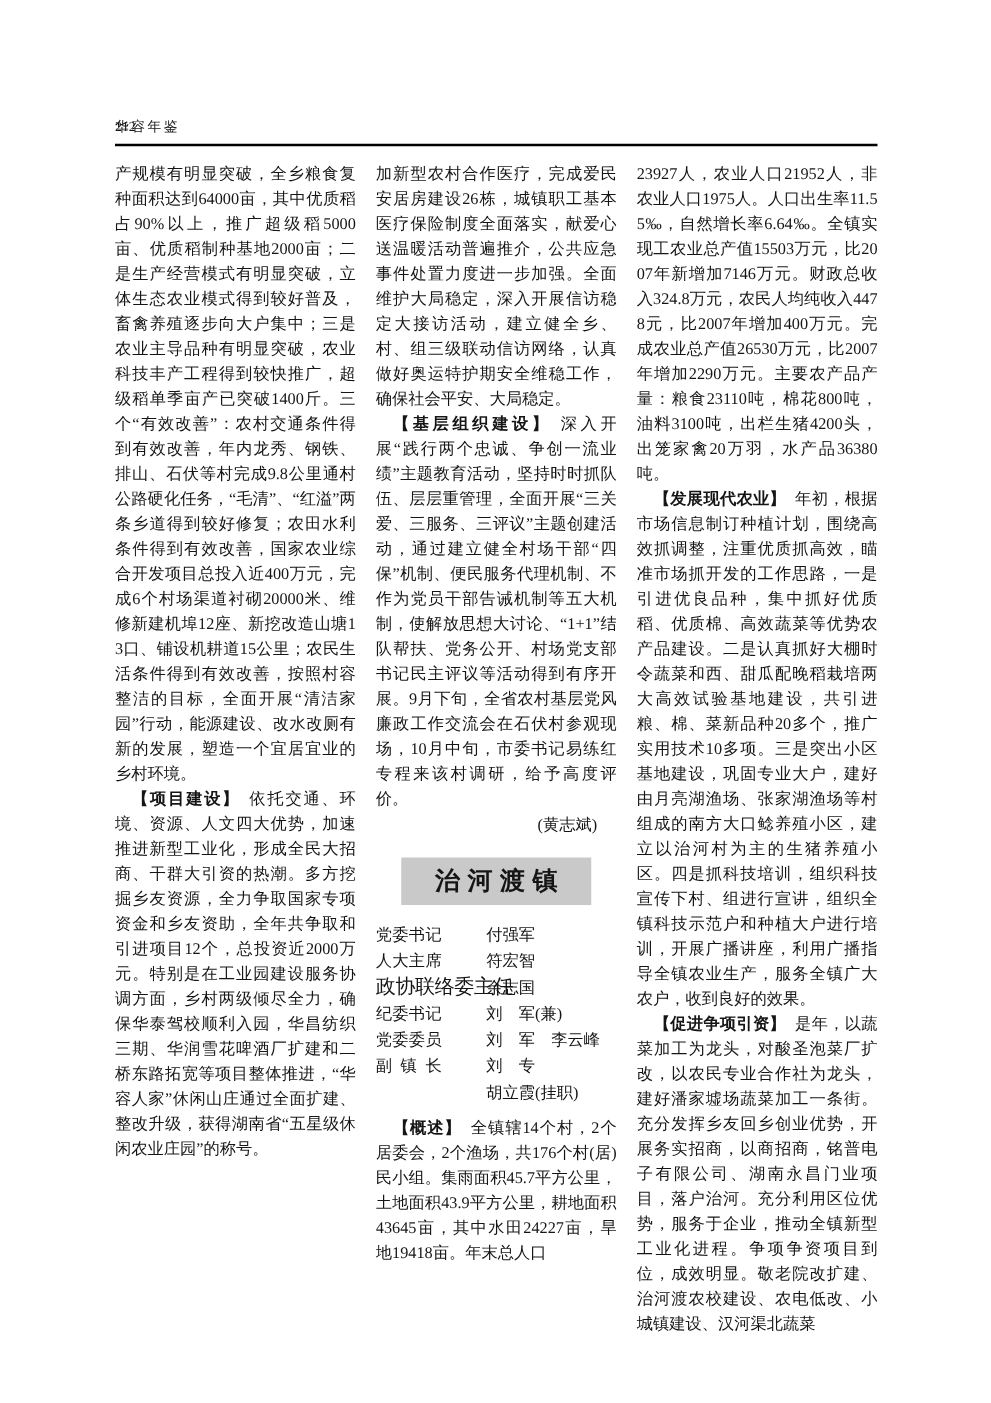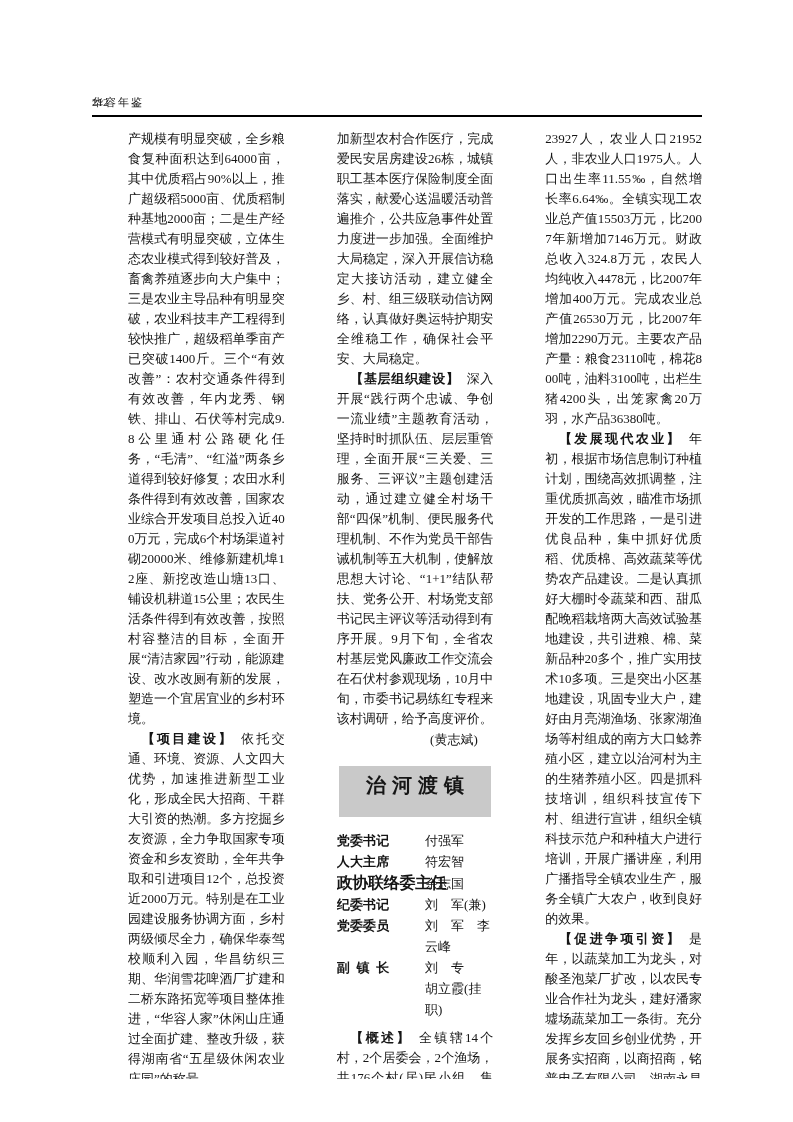--- a/index.html
+++ b/index.html
@@ -52,21 +52,20 @@
     display: flex;
     gap: 16px;
     overflow: hidden;
   }
   .col {
     flex: 1 1 0;
     min-width: 0;
     font-size: 13px;
     line-height: 20px;
     overflow: hidden;
-    margin-left: 36px;
   }
   .para {
     margin: 0;
     text-align: justify;
     text-justify: inter-ideograph;
     word-break: break-all;
   }
   .para.indent { text-indent: 1.05em; }
   .sec-head {
     font-weight: 700;
@@ -81,42 +80,42 @@
   }
   .town-box {
     margin: 16px auto 13px auto;
     width: 146px;
     background: #c9c9c9;
     text-align: center;
     font-family: "Liberation Sans", "DejaVu Sans", sans-serif;
     font-weight: 700;
     font-size: 20px;
     line-height: 20px;
-    padding: 9px 0 22px 6px;
+    padding: 9px 0 9px 6px;
     letter-spacing: 6px;
   }
   .officials {
     margin: 4px 0 8px 0;
   }
   .official-row {
     display: flex;
     line-height: 21px;
     align-items: baseline;
   }
   .role-box {
     flex: 0 0 auto;
     width: 6.8em;
   }
   .role {
     display: inline-block;
     min-width: 4.05em;
     text-align: justify;
     text-align-last: justify;
     -moz-text-align-last: justify;
-    font-weight: 700;
+    font-weight: 400;
     font-family: "Liberation Sans", "DejaVu Sans", sans-serif;
     white-space: nowrap;
   }
   .role.long {
     font-size: 16px;
     letter-spacing: -0.3px;
   }
   .name {
     flex: 1 1 auto;
     white-space: pre-wrap;

